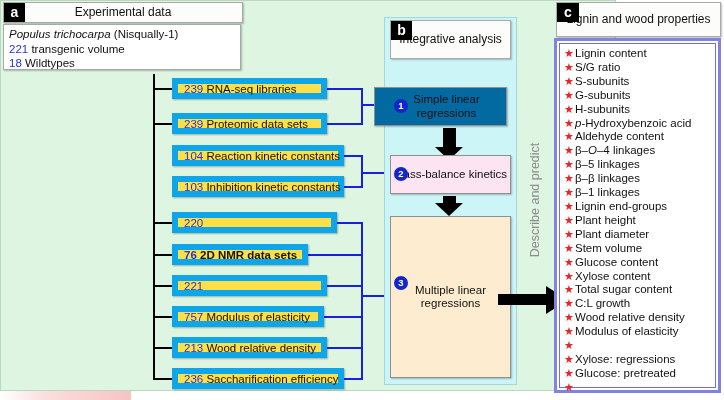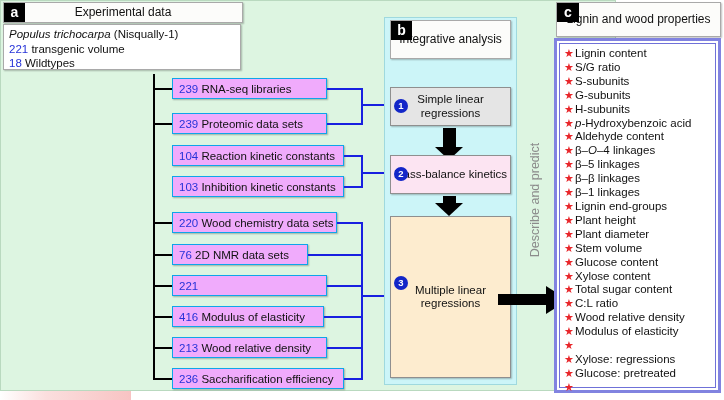--- a/index.html
+++ b/index.html
@@ -58,21 +58,21 @@
     box-shadow:1px 1px 1.5px rgba(0,0,0,.25);
     padding:2px 0 0 5px;box-sizing:border-box;
     font-size:11.5px;line-height:14.5px;color:#111;
   }
   .num{color:#2633d8;}
   .ital{font-style:italic;}
 
   
   .dbox{
     position:absolute;height:21px;
-    background:#f0abfc;border:1px solid #0ea5e9;
+    background:#fde047;border:6px solid #0ea5e9;
     box-shadow:1px 1px 1.5px rgba(0,0,0,.28);
     display:flex;align-items:center;
     padding-left:6px;box-sizing:border-box;
     font-size:11.5px;color:#111;white-space:nowrap;
   }
 
   
   .trunk{position:absolute;background:#000;}
   .stub{position:absolute;height:2px;background:#000;}
 
@@ -86,21 +86,21 @@
   }
   #hdr-b{left:390px;top:20px;width:119px;height:37px;}
   #tag-b{width:21px;height:19px;}
 
   .stepbox{
     position:absolute;border:1px solid #8f8f8f;
     box-shadow:1px 1px 1.5px rgba(0,0,0,.25);
     display:flex;align-items:center;justify-content:center;
     text-align:center;font-size:11.5px;line-height:13.5px;color:#111;
   }
-  #step1{left:390px;top:87px;width:119px;height:37px;background:#e5e5e5;}
+  #step1{left:374px;top:87px;width:119px;height:37px;background:#0369a1;padding-left:12px;}
   #step2{left:390px;top:155px;width:119px;height:37px;background:#fce4f2;}
   #step3{left:390px;top:216px;width:119px;height:160px;background:#fdeccf;}
 
   .badge{
     position:absolute;width:14px;height:14px;border-radius:50%;
     background:#1326c8;color:#fff;font-size:9.5px;font-weight:bold;
     display:flex;align-items:center;justify-content:center;
     line-height:14px;
   }
 
@@ -202,30 +202,30 @@
   <div class="dbox" style="left:172px;top:113px;width:155px;">
     <span class="num">239</span>&nbsp;<span>Proteomic data sets</span>
   </div>
   <div class="dbox" style="left:172px;top:145px;width:172px;">
     <span class="num">104</span>&nbsp;<span>Reaction kinetic constants</span>
   </div>
   <div class="dbox" style="left:172px;top:176px;width:172px;">
     <span class="num">103</span>&nbsp;<span>Inhibition kinetic constants</span>
   </div>
   <div class="dbox" style="left:172px;top:212px;width:165px;">
-    <span class="num">220</span>&nbsp;<span>Wood chemistry data sets</span>
-  </div>
-  <div class="dbox" style="left:172px;top:244px;width:136px;">
+    <span class="num">220</span>&nbsp;
+  </div>
+  <div class="dbox" style="left:172px;top:244px;width:136px;font-weight:bold;">
     <span class="num">76</span>&nbsp;<span>2D NMR data sets</span>
   </div>
   <div class="dbox" style="left:172px;top:275px;width:155px;">
     <span class="num">221</span>&nbsp;
   </div>
   <div class="dbox" style="left:172px;top:306px;width:152px;">
-    <span class="num">416</span>&nbsp;<span>Modulus of elasticity</span>
+    <span class="num">757</span>&nbsp;<span>Modulus of elasticity</span>
   </div>
   <div class="dbox" style="left:172px;top:337px;width:155px;">
     <span class="num">213</span>&nbsp;<span>Wood relative density</span>
   </div>
   <div class="dbox" style="left:172px;top:368px;width:172px;">
     <span class="num">236</span>&nbsp;<span>Saccharification efficiency</span>
   </div>
 
   <div class="bl" style="left:327px;top:88px;width:36px;height:2px;"></div>
   <div class="bl" style="left:327px;top:123px;width:36px;height:2px;"></div>
@@ -351,21 +351,21 @@
         <div class="li">
           <span class="ast">★</span>
           <span>Xylose content</span>
         </div>
         <div class="li">
           <span class="ast">★</span>
           <span>Total sugar content</span>
         </div>
         <div class="li">
           <span class="ast">★</span>
-          <span>C:L ratio</span>
+          <span>C:L growth</span>
         </div>
         <div class="li">
           <span class="ast">★</span>
           <span>Wood relative density</span>
         </div>
         <div class="li">
           <span class="ast">★</span>
           <span>Modulus of elasticity</span>
         </div>
         <div class="li">

